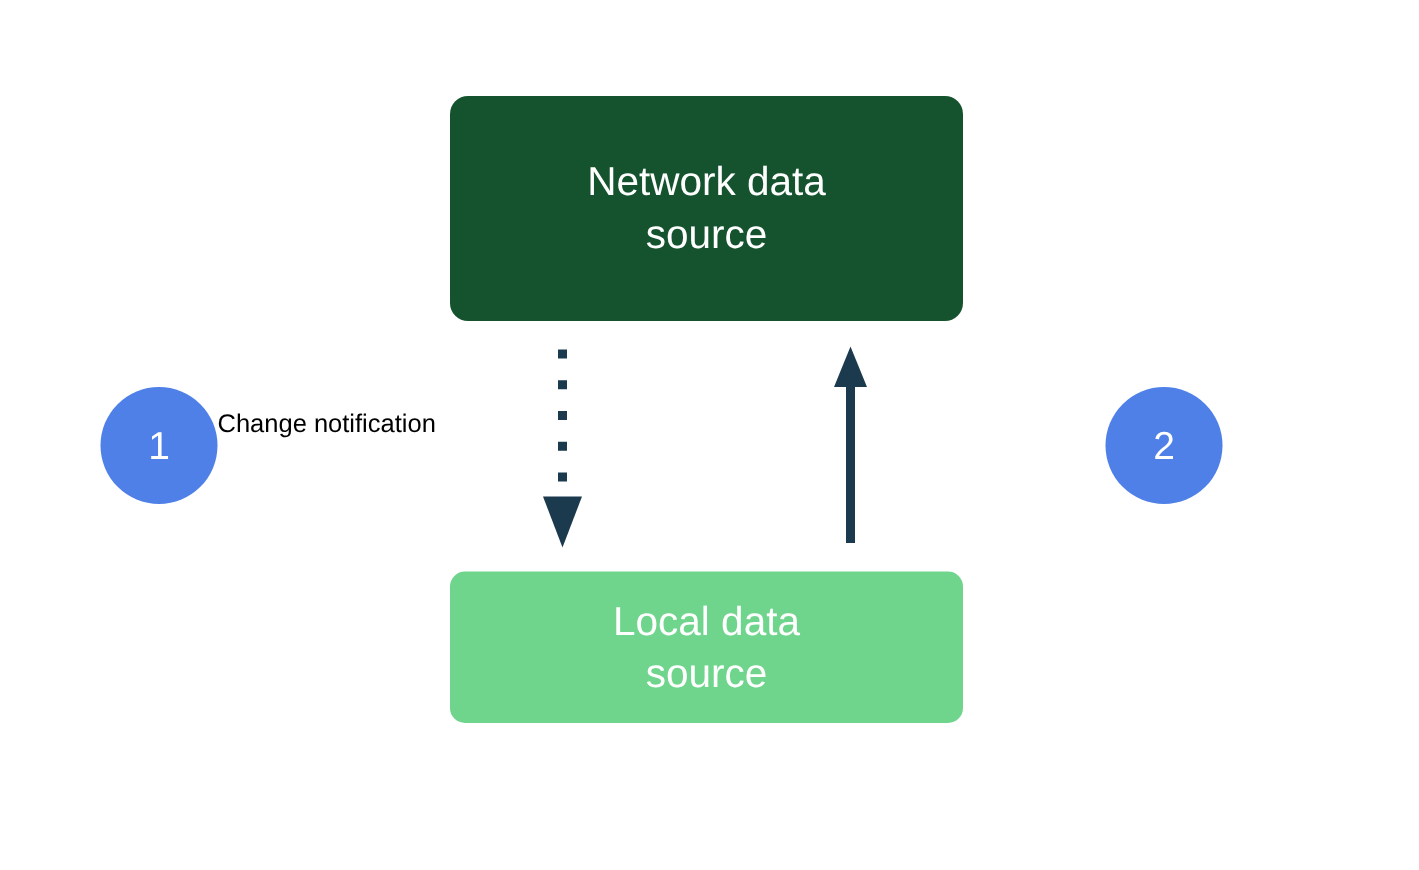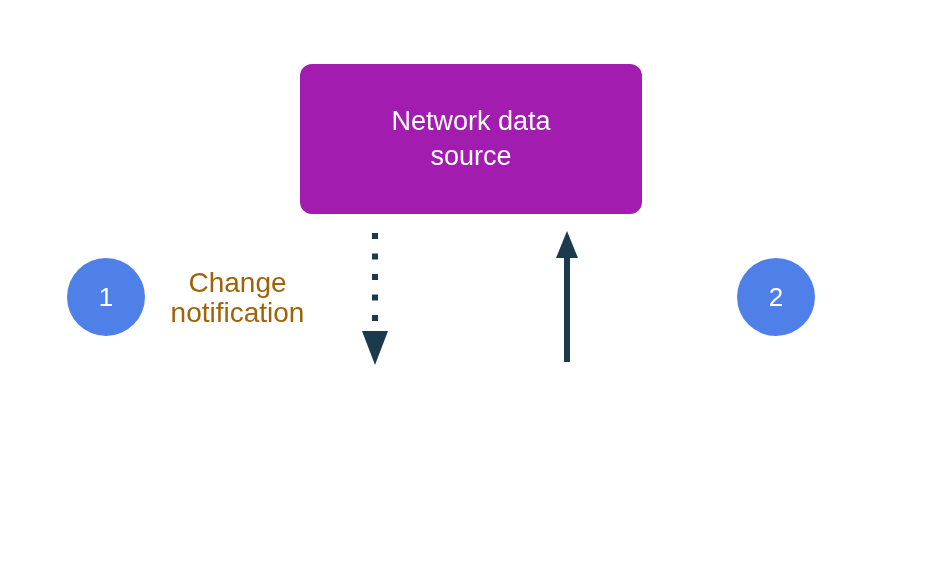--- a/index.html
+++ b/index.html
@@ -22,21 +22,21 @@
     align-items: center;
     justify-content: center;
     color: #ffffff;
     font-size: 27px;
     line-height: 35px;
     text-align: center;
   }
   .box-network {
     left: 300px; top: 64px;
     width: 342px; height: 150px;
-    background: #a21caf;
+    background: #14532d;
     border-radius: 12px;
   }
   .box-local {
     left: 300px; top: 381px;
     width: 342px; height: 101px;
     background: #6FD58C;
     border-radius: 10px;
   }
   .box-inner { width: 190px; }
   .step-circle {
@@ -47,24 +47,24 @@
     color: #ffffff;
     font-size: 26px;
     display: flex;
     align-items: center;
     justify-content: center;
   }
   .circle-1 { left: 67px; top: 258px; }
   .circle-2 { left: 737px; top: 258px; }
   .step-label {
     position: absolute;
-    color: #a16207;
-    font-size: 28px;
+    color: #000000;
+    font-size: 17px;
     line-height: 30px;
-    text-align: center;
+    text-align: left;
   }
   .label-1 { left: 145px; top: 268px; width: 185px; }
   .label-2 { left: 604px; top: 268px; width: 120px; }
 </style>
 </head>
 <body>
 
 <div class="canvas">
 
   <svg class="arrow-layer" viewBox="0 0 946 580" xmlns="http://www.w3.org/2000/svg" aria-hidden="true">
@@ -75,20 +75,23 @@
     <g>
       <line x1="567" y1="362" x2="567" y2="256" stroke="#1C3A4E" stroke-width="6"></line>
       <polygon points="556,258 578,258 567,231" fill="#1C3A4E"></polygon>
     </g>
   </svg>
 
   <div class="box box-network">
     <span class="box-inner">Network data source</span>
   </div>
 
+  <div class="box box-local">
+    <span class="box-inner">Local data source</span>
+  </div>
 
   <div class="step-circle circle-1">
     <span>1</span>
   </div>
   <div class="step-label label-1">Change notification</div>
 
   <div class="step-circle circle-2">
     <span>2</span>
   </div>
 

